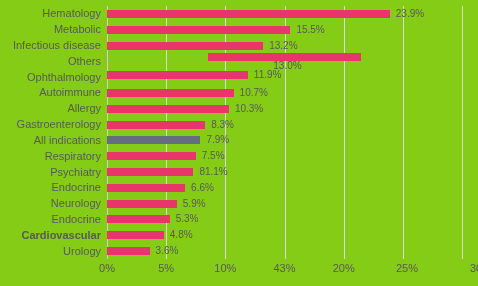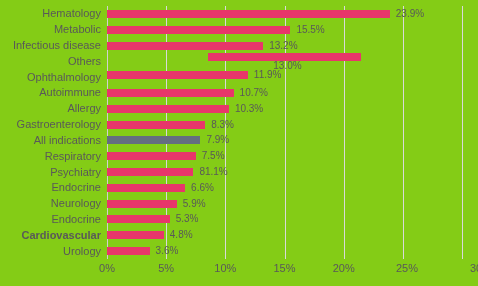--- a/index.html
+++ b/index.html
@@ -212,19 +212,19 @@
           <div class="bar" style="width: 42.6px;"></div>
           <span class="bar-value">3.6%</span>
         </div>
       </div>
   </div>
 
   <div class="x-axis">
       <div class="x-tick-label" style="left: 0px;">0%</div>
       <div class="x-tick-label" style="left: 59.1667px;">5%</div>
       <div class="x-tick-label" style="left: 118.333px;">10%</div>
-      <div class="x-tick-label" style="left: 177.5px;">15%</div>
+      <div class="x-tick-label" style="left: 177.5px;">43%</div>
       <div class="x-tick-label" style="left: 236.667px;">20%</div>
       <div class="x-tick-label" style="left: 300px;">25%</div>
       <div class="x-tick-label" style="left: 374px;">30%</div>
     </div>
 
 </div>
 
 </body></html>

